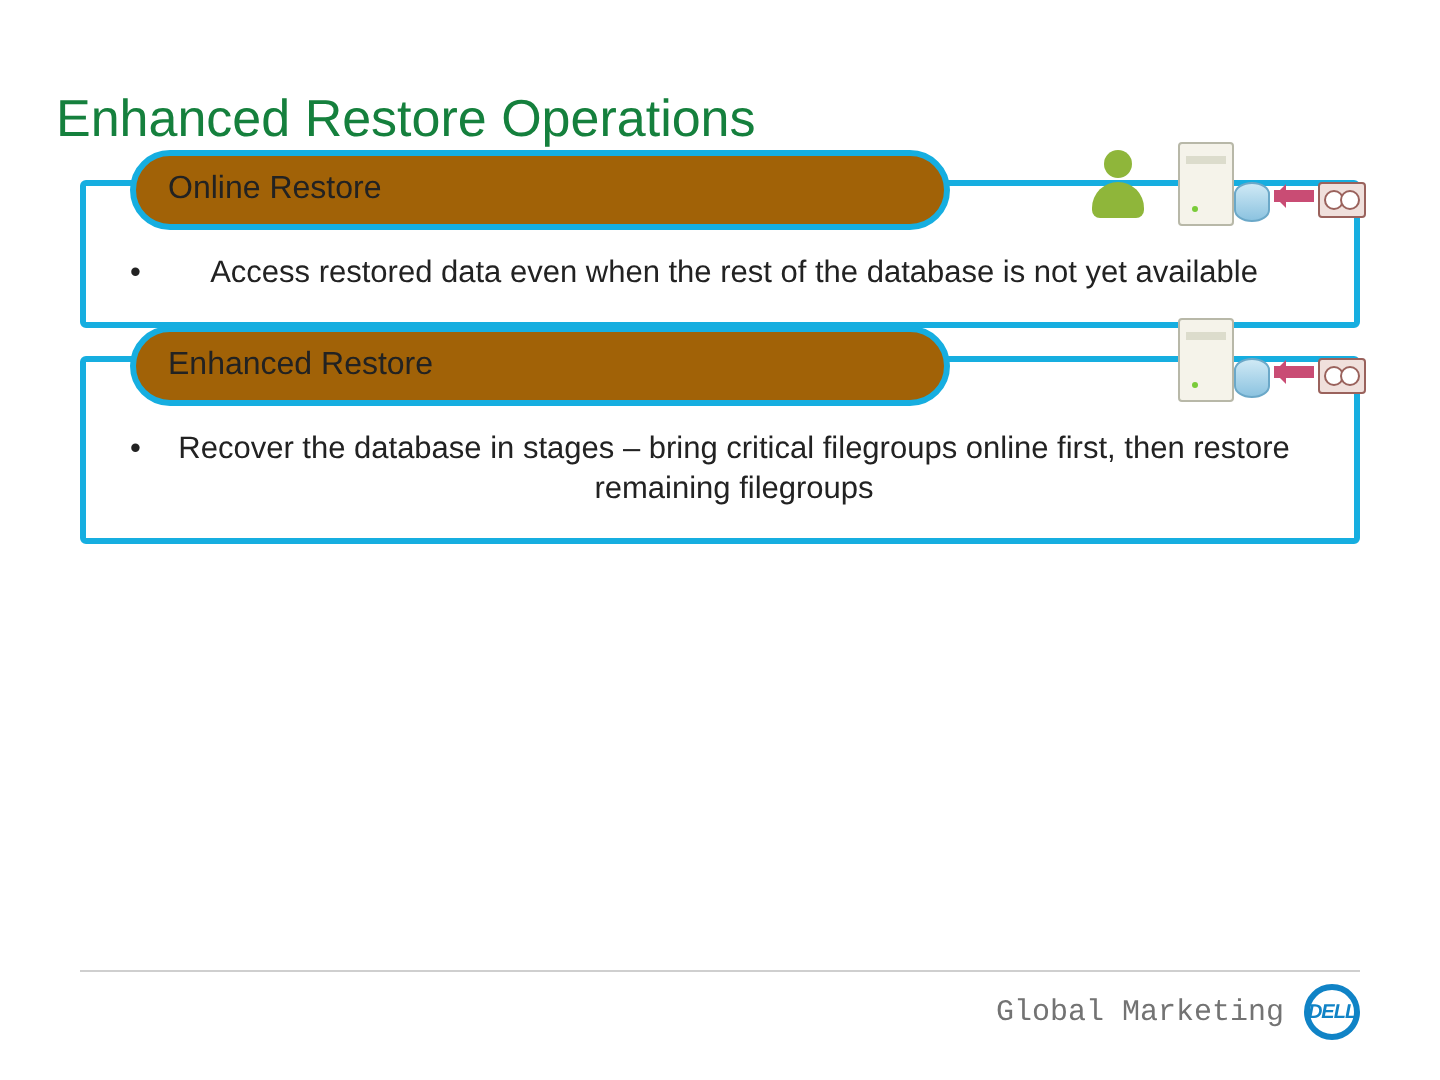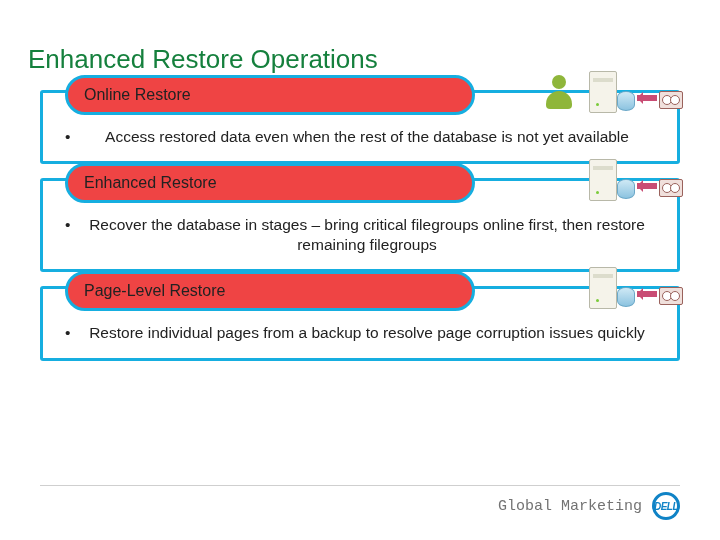--- a/index.html
+++ b/index.html
@@ -1,20 +1,20 @@
 <!DOCTYPE html>
 <html><head>
 <meta charset="utf-8">
 <style>
   html,body{margin:0;padding:0;background:#fff;font-family:"Segoe UI",Arial,sans-serif;color:#333;}
   .page{width:720px;height:540px;position:relative;box-sizing:border-box;}
   .title{position:absolute;left:28px;top:44px;font-size:26px;font-weight:300;color:#15803d;}
   .blocks{position:absolute;left:40px;top:90px;right:40px;}
   .card{position:relative;border:3px solid #16aee0;border-radius:3px;margin-bottom:14px;padding:0;}
-  .pill{position:absolute;left:22px;top:-18px;background:#ef4444;border:3px solid #16aee0;border-radius:22px;
+  .pill{position:absolute;left:22px;top:-18px;background:#a16207;border:3px solid #16aee0;border-radius:22px;
         padding:8px 16px;font-size:16px;font-weight:400;color:#222;min-width:410px;box-sizing:border-box;}
   .body{padding:34px 22px 14px 22px;}
   ul{margin:0;padding:0;list-style:none;text-align:center;}
   li{position:relative;padding-left:14px;font-size:15.5px;line-height:1.3;color:#222;}
   li:before{content:"•";position:absolute;left:0;top:0;}
   .hr{position:absolute;left:40px;right:40px;bottom:54px;height:1px;background:#cfcfcf;}
   .footer{position:absolute;right:40px;bottom:20px;display:flex;align-items:center;gap:10px;}
   .gm{font-size:15px;color:#737373;font-family:Liberation Mono, monospace;}
   .logo{width:28px;height:28px;border-radius:50%;border:3px solid #1083c6;display:flex;align-items:center;justify-content:center;box-sizing:border-box;}
   .logo span{font-family:Liberation Sans, sans-serif;font-weight:bold;font-style:italic;color:#1083c6;font-size:10px;letter-spacing:-0.5px;}
@@ -67,34 +67,20 @@
         <div class="tape" style="left:114px;top:22px;"></div>
       </div>
       <div class="pill">Enhanced Restore</div>
       <div class="body">
           <ul>
             <li>Recover the database in stages – bring critical filegroups online first, then restore remaining filegroups</li>
           </ul>
         </div>
     </div>
 
-    <div class="card">
-      <div class="art">
-        <div class="server" style="left:44px;top:2px;"></div>
-        <div class="db" style="left:72px;top:22px;"></div>
-        <div class="arrow" style="left:92px;top:26px;"></div>
-        <div class="tape" style="left:114px;top:22px;"></div>
-      </div>
-      <div class="pill">Page-Level Restore</div>
-      <div class="body">
-          <ul>
-            <li>Restore individual pages from a backup to resolve page corruption issues quickly</li>
-          </ul>
-        </div>
-    </div>
 
   </div>
 
   <div class="hr"></div>
   <div class="footer">
     <div class="gm">Global Marketing</div>
     <div class="logo">
         <span>DELL</span>
       </div>
   </div>

